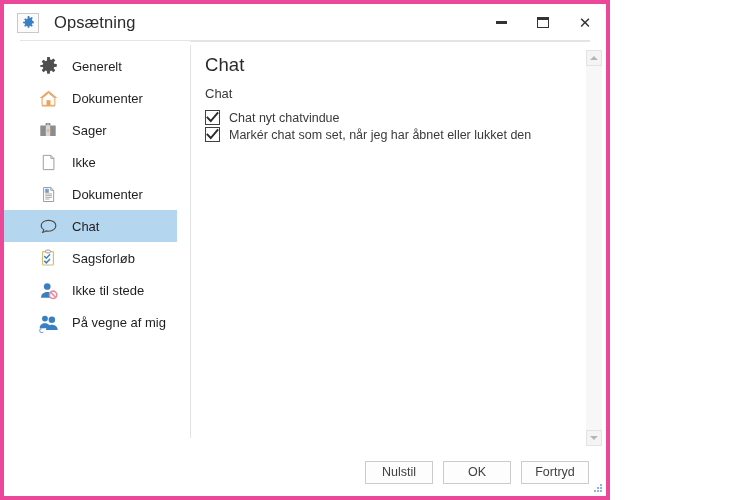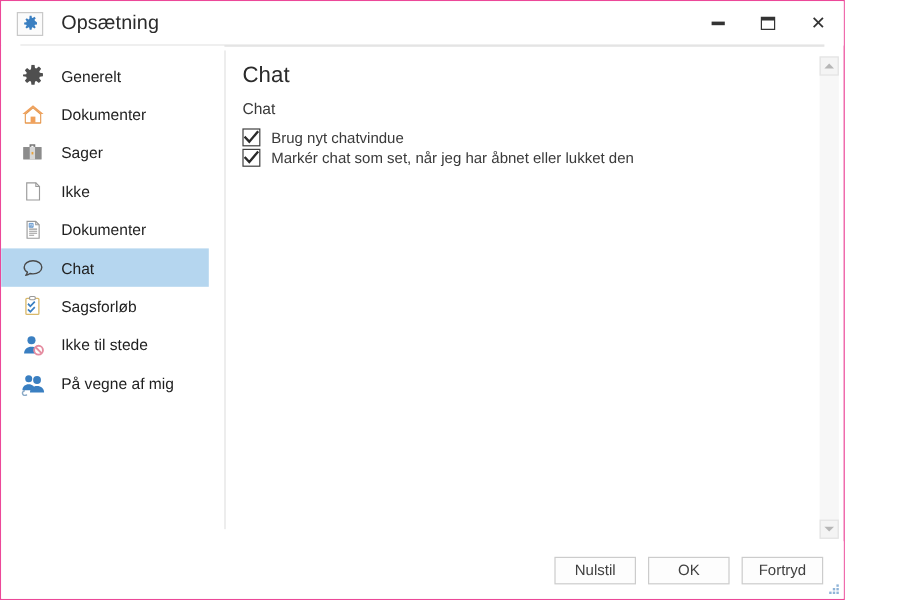--- a/index.html
+++ b/index.html
@@ -11,24 +11,24 @@
     width: 750px;
     height: 500px;
     overflow: hidden;
     font-family: "Liberation Sans", sans-serif;
     -webkit-font-smoothing: antialiased;
   }
 
   .window {
     position: absolute;
     left: 0; top: 0;
-    width: 704px;
+    width: 610px;
     height: 500px;
     box-sizing: border-box;
-    border: 1px solid #ec4899;
+    border: 4px solid #ec4899;
     background: #ffffff;
     display: flex;
     flex-direction: column;
   }
 
   
   .titlebar {
     height: 37px;
     flex: 0 0 37px;
     display: flex;
@@ -110,21 +110,21 @@
     width: 186px;
     flex: 0 0 186px;
     padding-top: 9px;
     box-sizing: border-box;
     background: #ffffff;
   }
   .nav-item {
     height: 32px;
     display: flex;
     align-items: center;
-    padding-left: 14px;
+    padding-left: 32px;
     box-sizing: border-box;
     margin-right: 13px;
   }
   .nav-item.selected {
     background: #b5d6ef;
   }
   .nav-icon {
     width: 24px;
     height: 24px;
     flex: 0 0 24px;
@@ -411,21 +411,21 @@
       <h1 class="content-title">Chat</h1>
 
       <div class="group-label">Chat</div>
 
       <div class="check-row">
         <span class="checkbox">
           <svg width="13" height="13" viewBox="0 0 14 14" aria-hidden="true">
             <path d="M1.6 7.1 5.1 10.8 12.4 2.2" fill="none" stroke="#2b2b2b" stroke-width="2.1" stroke-linecap="square"></path>
           </svg>
         </span>
-        <span class="check-label">Brug nyt chatvindue</span>
+        <span class="check-label">Chat nyt chatvindue</span>
       </div>
 
 
       <div class="check-row">
         <span class="checkbox">
           <svg width="13" height="13" viewBox="0 0 14 14" aria-hidden="true">
             <path d="M1.6 7.1 5.1 10.8 12.4 2.2" fill="none" stroke="#2b2b2b" stroke-width="2.1" stroke-linecap="square"></path>
           </svg>
         </span>
         <span class="check-label">Markér chat som set, når jeg har åbnet eller lukket den</span>

